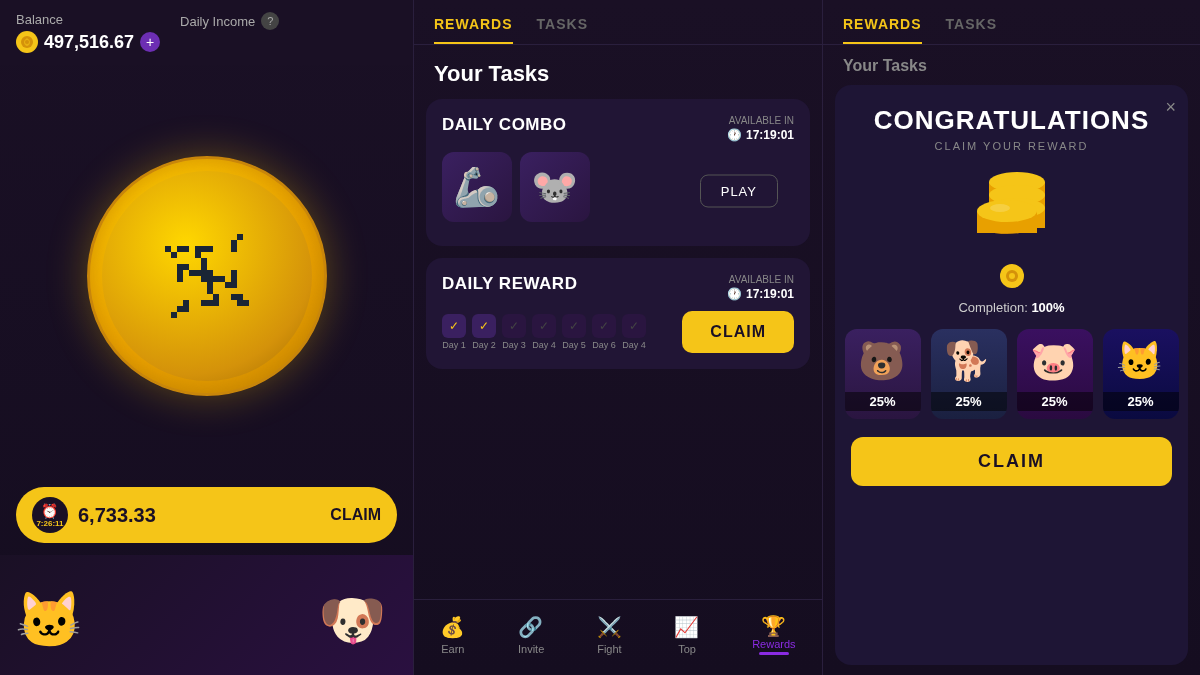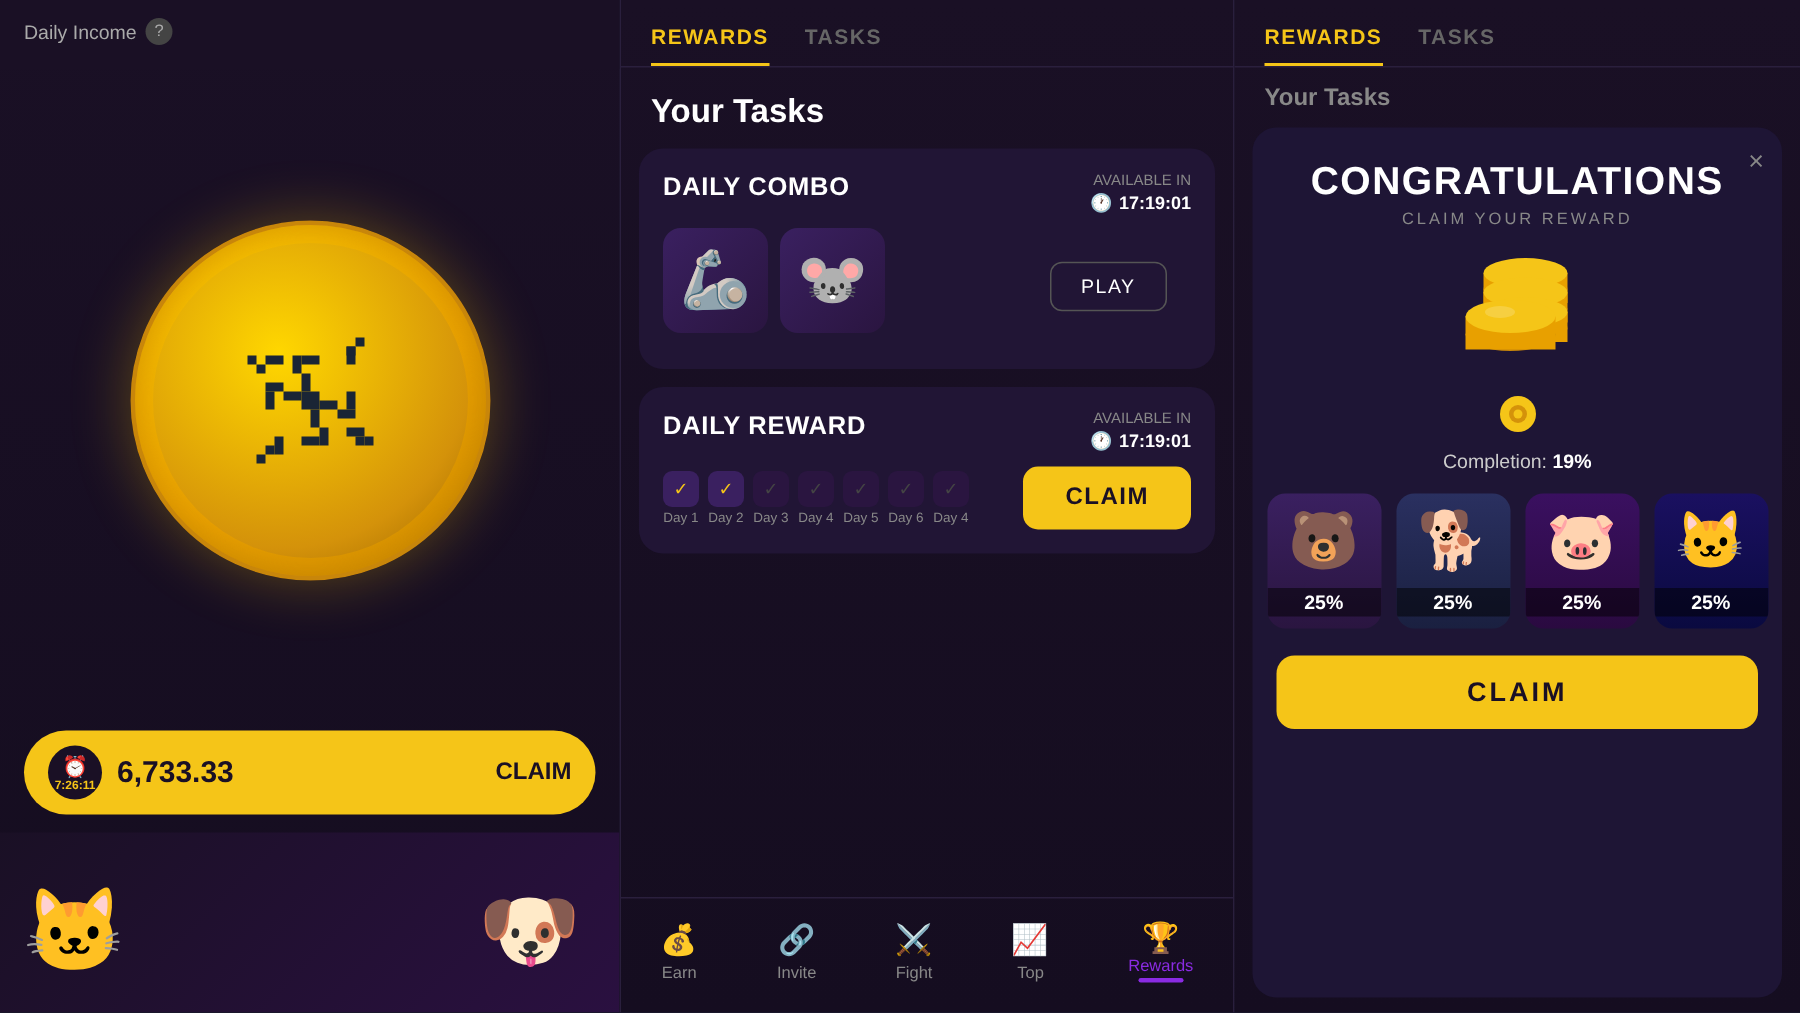--- a/index.html
+++ b/index.html
@@ -674,20 +674,34 @@
       background: #8a2be2;
       border-radius: 2px;
       margin-top: 2px;
     }
   </style>
 </head>
 <body>
 
 <div class="left-panel">
   <div class="top-bar">
+    <div class="balance-section">
+      <span class="balance-label">Balance</span>
+      <div class="balance-value">
+        <div class="coin-icon-small">
+          <svg width="14" height="14" viewBox="0 0 14 14">
+              <circle cx="7" cy="7" r="6" fill="#d4920a"></circle>
+              <path d="M7 3 Q10 5 10 7 Q10 10 7 11 Q4 10 4 7 Q4 5 7 3Z" fill="#f5c518" opacity="0.6"></path>
+              <circle cx="7" cy="7" r="2" fill="#d4920a"></circle>
+            </svg>
+        </div>
+        <span class="balance-amount">497,516.67</span>
+        <button class="plus-btn">+</button>
+      </div>
+    </div>
     <div class="daily-income">
       <div class="daily-income-header">
         <span>Daily Income</span>
         <div class="info-btn">?</div>
       </div>
     </div>
   </div>
 
   <div class="coin-area">
     <div class="coin-outer">
@@ -900,21 +914,21 @@
       <div class="reward-coin-icon">
         <svg width="14" height="14" viewBox="0 0 14 14">
             <circle cx="7" cy="7" r="6" fill="#d4920a"></circle>
             <circle cx="7" cy="7" r="3" fill="#f5c518"></circle>
           </svg>
       </div>
     </div>
 
     <div class="completion-text">
       <span>Completion:</span>
-      <span class="completion-pct">19%</span>
+      <span class="completion-pct">100%</span>
     </div>
 
     <div class="char-grid">
       <div class="char-card char-bear">
         <div style="font-size:38px;flex:1;display:flex;align-items:center;justify-content:center;">🐻</div>
         <div class="char-pct">25%</div>
       </div>
       <div class="char-card char-cat-hat">
         <div style="font-size:38px;flex:1;display:flex;align-items:center;justify-content:center;">🐕</div>
         <div class="char-pct">25%</div>

